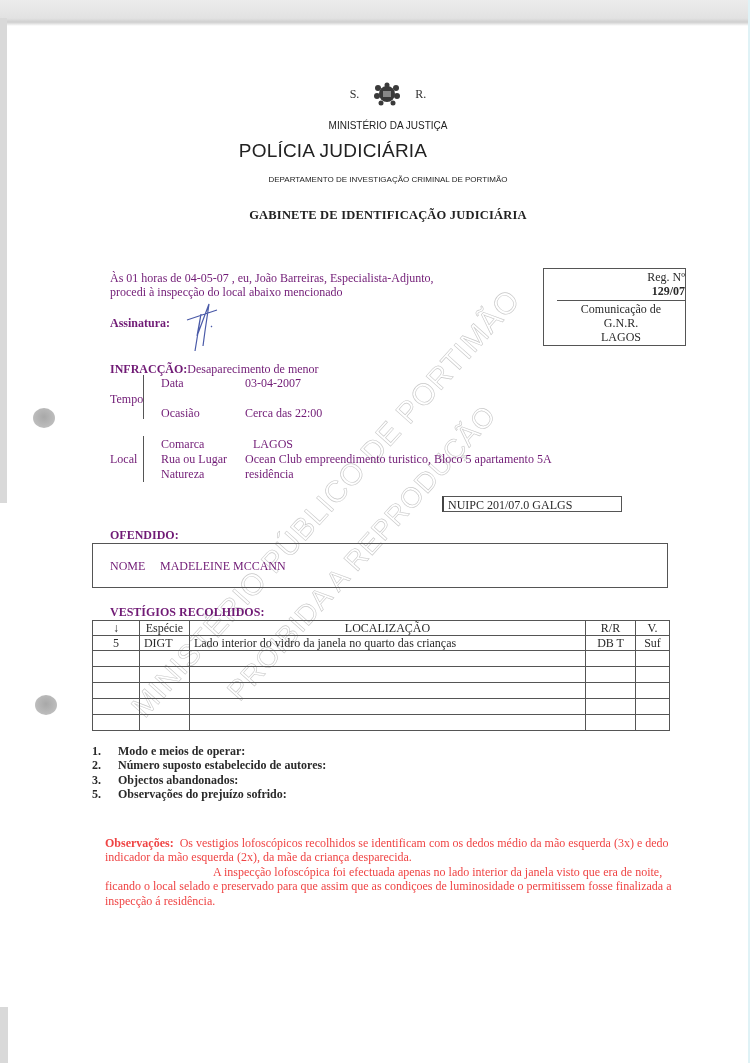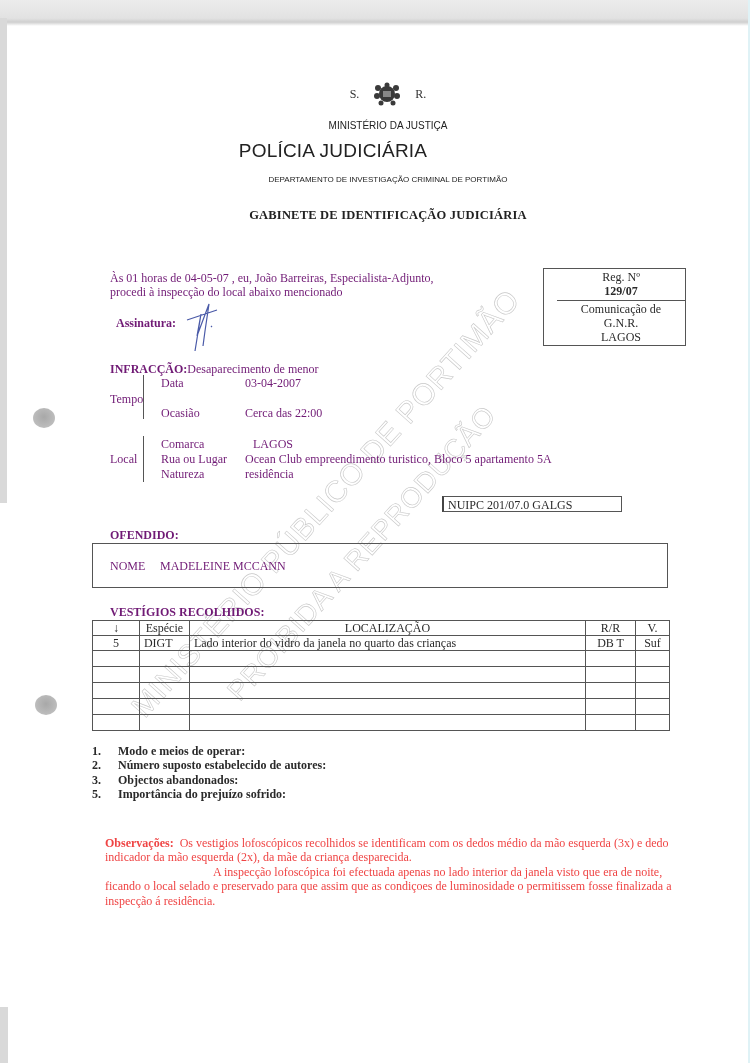--- a/index.html
+++ b/index.html
@@ -44,21 +44,21 @@
   .dept { left: 0; width: 750px; top: 175px; text-align: center;
     font-family: "Liberation Sans", sans-serif; font-size: 8px; color:#222; }
   .gabinete { left: 0; width: 750px; top: 208px; text-align: center;
     font-size: 12.5px; font-weight: bold; color:#222; letter-spacing: 0.2px; }
 
   .txt { font-size: 12px; line-height: 14px; color:#701a75; white-space: nowrap; }
   .bold { font-weight: bold; }
 
   
   .regbox { left: 543px; top: 268px; width: 128px; height: 76px; border: 1px solid #555; font-size: 12px; text-align: center; }
-  .regbox .r1 { height: 30px; border-bottom: 1px solid #555; line-height: 14px; padding-top: 1px; }
+  .regbox .r1 { height: 30px; border-bottom: 1px solid #555; line-height: 14px; padding-top: 1px; text-align: right; }
   .regbox .r2 { line-height: 14px; padding-top: 1px; }
 
   .vbar { position: absolute; width: 1px; background: #555; }
 
   .nuipc { left: 442px; top: 496px; width: 180px; height: 16px; border: 1px solid #555; border-left: 2px solid #444;
     font-size: 12px; line-height: 16px; padding-left: 4px; box-sizing: border-box; }
 
   .ofend-box { left: 92px; top: 543px; width: 576px; height: 45px; border: 1px solid #555; box-sizing: border-box; }
 
   table.vest { position: absolute; left: 92px; top: 620px; width: 578px; border-collapse: collapse; font-size: 12px; }
@@ -111,21 +111,21 @@
   </span>
   <span>R.</span>
 </div>
 <div class="abs ministry">MINISTÉRIO DA JUSTIÇA</div>
 <div class="abs policia">POLÍCIA JUDICIÁRIA</div>
 <div class="abs dept">DEPARTAMENTO DE INVESTIGAÇÃO CRIMINAL DE PORTIMÃO</div>
 <div class="abs gabinete">GABINETE DE IDENTIFICAÇÃO JUDICIÁRIA</div>
 
 <div class="abs txt" style="left:97px;top:271px;">Às  01  horas de 04-05-07 , eu, João Barreiras, Especialista-Adjunto,</div>
 <div class="abs txt" style="left:97px;top:285px;">procedi à inspecção do local abaixo mencionado</div>
-<div class="abs txt bold" style="left:103px;top:316px;">Assinatura:</div>
+<div class="abs txt bold" style="left:97px;top:316px;">Assinatura:</div>
 <div class="abs" style="left:170px;top:296px;">
   <svg width="40" height="60" viewBox="0 0 40 60">
     <path d="M12 55 L18 18 L14 40 L26 8 L22 35 L20 50 M4 24 L34 14 M28 30 l1 1" stroke="#4a5aa8" stroke-width="1.2" fill="none"></path>
   </svg>
 </div>
 
 <div class="abs regbox">
   <div class="r1">
     <div>Reg. Nº</div>
     <div class="bold">129/07</div>
@@ -222,19 +222,19 @@
         <td></td>
         <td></td>
       </tr>
 </tbody>
   </table>
 
 <ol class="questions">
   <li><span class="num">1.</span><span>Modo e meios de operar:</span></li>
   <li><span class="num">2.</span><span>Número suposto estabelecido de autores:</span></li>
   <li><span class="num">3.</span><span>Objectos abandonados:</span></li>
-  <li><span class="num">5.</span><span>Importância do prejuízo sofrido:</span></li>
+  <li><span class="num">5.</span><span>Observações do prejuízo sofrido:</span></li>
 </ol>
 
 <div class="abs obs">
   <div><span class="bold">Observações:</span>&nbsp;&nbsp;<span>Os vestigios lofoscópicos recolhidos se identificam com os dedos médio da mão esquerda (3x) e dedo indicador da mão esquerda (2x), da mãe da criança desparecida.</span></div>
   <div style="text-indent:108px;">A inspecção lofoscópica foi efectuada apenas no lado interior da janela visto que era de noite, ficando o local selado e preservado para que assim que as condiçoes de luminosidade o permitissem fosse finalizada a inspecção á residência.</div>
 </div>
 
 </body></html>

